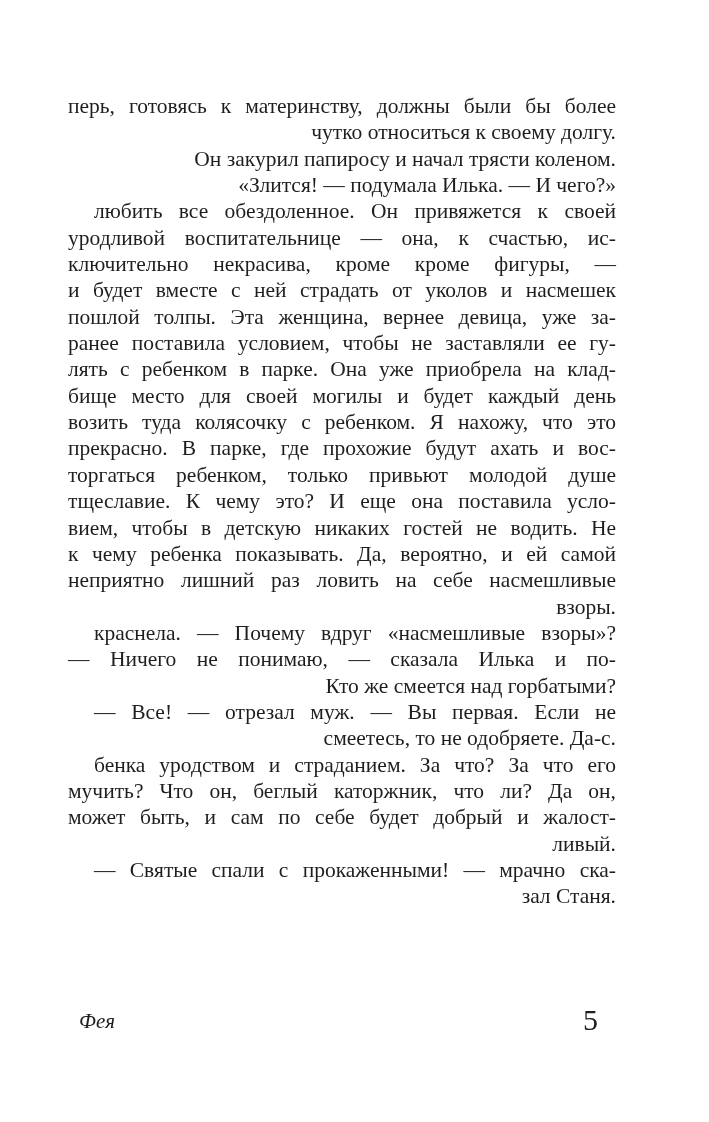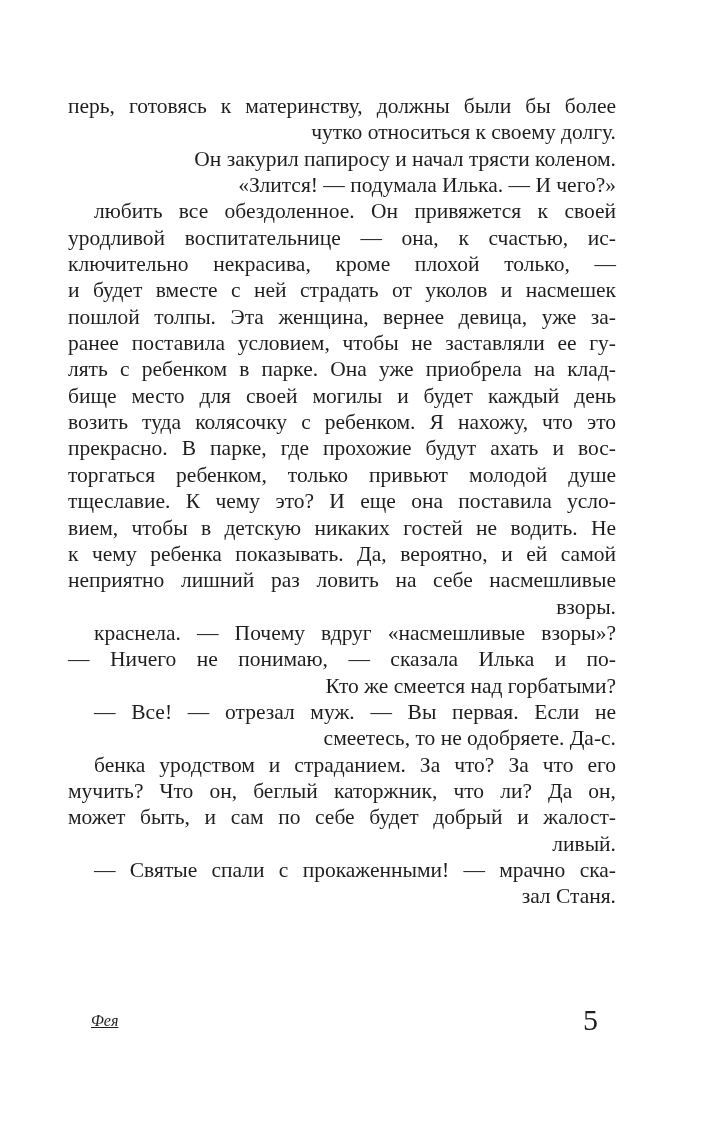--- a/index.html
+++ b/index.html
@@ -47,26 +47,25 @@
     position: absolute;
     left: 75px;
     width: 548px;
     top: 0;
     height: 0;
     font-family: "Liberation Serif", "DejaVu Serif", serif;
     color: #1e1e1e;
   }
   .running-title {
     position: absolute;
-    left: 16px;
+    left: 4px;
     top: 1008px;
-    font-size: 16px;
+    font-size: 21px;
     font-style: italic;
     line-height: 26px;
-    text-decoration: underline;
   }
   .page-number {
     position: absolute;
     right: 25px;
     top: 1004px;
     font-size: 30px;
     line-height: 32px;
   }
 </style>
 </head>
@@ -80,21 +79,21 @@
       </div>
       <div class="paragraph indent">
         <div class="line">Он закурил папиросу и начал трясти коленом.</div>
       </div>
       <div class="paragraph indent">
         <div class="line">«Злится! — подумала Илька. — И чего?»</div>
       </div>
       <div class="paragraph indent">
         <div class="line just">любить все обездоленное. Он привяжется к своей</div>
         <div class="line just">уродливой воспитательнице — она, к счастью, ис-</div>
-        <div class="line just">ключительно некрасива, кроме плохой только, —</div>
+        <div class="line just">ключительно некрасива, кроме кроме фигуры, —</div>
         <div class="line just">и будет вместе с ней страдать от уколов и насмешек</div>
         <div class="line just">пошлой толпы. Эта женщина, вернее девица, уже за-</div>
         <div class="line just">ранее поставила условием, чтобы не заставляли ее гу-</div>
         <div class="line just">лять с ребенком в парке. Она уже приобрела на клад-</div>
         <div class="line just">бище место для своей могилы и будет каждый день</div>
         <div class="line just">возить туда колясочку с ребенком. Я нахожу, что это</div>
         <div class="line just">прекрасно. В парке, где прохожие будут ахать и вос-</div>
         <div class="line just">торгаться ребенком, только привьют молодой душе</div>
         <div class="line just">тщеславие. К чему это? И еще она поставила усло-</div>
         <div class="line just">вием, чтобы в детскую никаких гостей не водить. Не</div>

